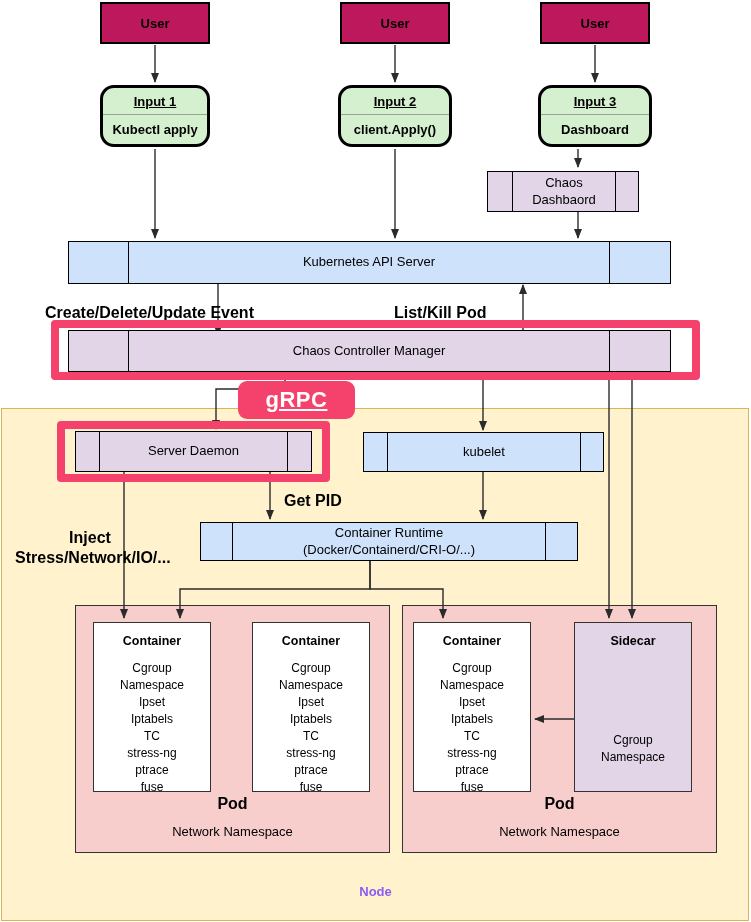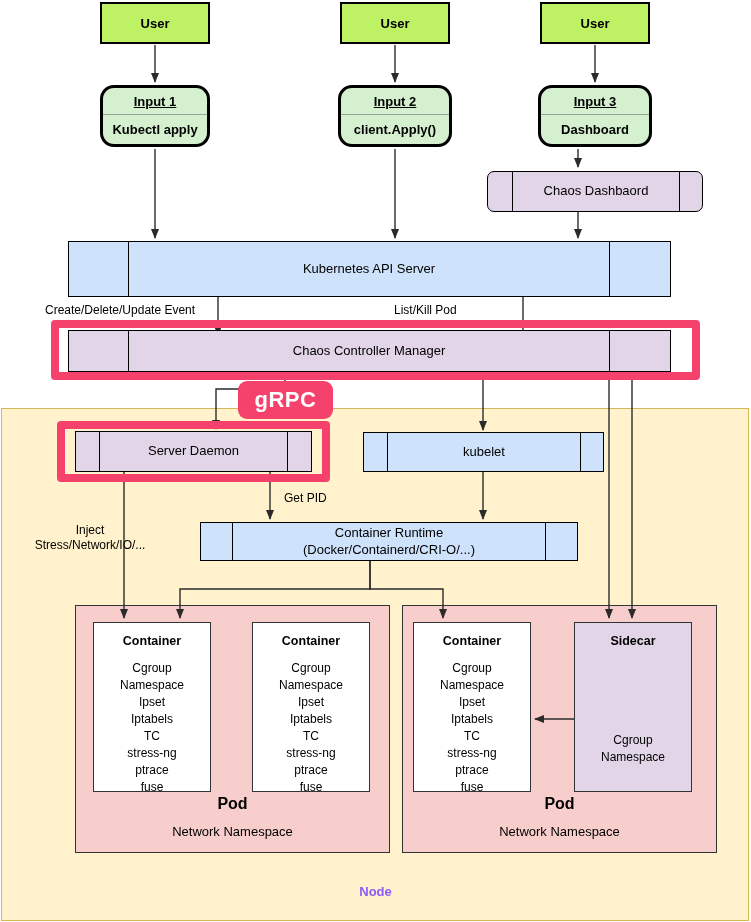--- a/index.html
+++ b/index.html
@@ -51,21 +51,21 @@
     position: absolute;
     box-sizing: border-box;
     display: flex;
     align-items: center;
     justify-content: center;
     text-align: center;
     font-size: 13px;
     color: #000000;
   }
   .user-box {
-    background: #bef264;
+    background: #be185d;
     border: 2px solid #000000;
     font-weight: bold;
     font-size: 13px;
   }
   .input-box {
     background: #d5f0cf;
     border: 3px solid #000000;
     border-radius: 14px;
     flex-direction: column;
     justify-content: flex-start;
@@ -189,22 +189,22 @@
     font-size: 12px;
   }
   .sidecar-list {
     text-align: center;
     font-size: 12px;
     line-height: 1.42;
     margin-top: 72px;
   }
   .edge-label {
     position: absolute;
-    font-size: 12px;
-    font-weight: normal;
+    font-size: 16px;
+    font-weight: bold;
     color: #000000;
     white-space: pre-line;
     line-height: 1.25;
   }
 </style>
 </head>
 <body>
 
 <div id="stage">
 
@@ -280,43 +280,43 @@
     <div class="input-title">Input 2</div>
     <div class="input-divider"></div>
     <div class="input-body">client.Apply()</div>
   </div>
   <div class="box input-box" style="left:538px; top:85px; width:114px; height:62px;">
     <div class="input-title">Input 3</div>
     <div class="input-divider"></div>
     <div class="input-body">Dashboard</div>
   </div>
 
-  <div class="comp comp-purple" style="left:487px; top:171px; width:216px; height:41px;border-radius:7px;">
+  <div class="comp comp-purple" style="left:487px; top:171px; width:152px; height:41px;">
     <div class="seg-l" style="width:25px;"></div>
     <div class="seg-m">Chaos Dashbaord</div>
     <div class="seg-r" style="width:23px;"></div>
   </div>
 
-  <div class="comp comp-blue" style="left:68px; top:241px; width:603px; height:56px;">
+  <div class="comp comp-blue" style="left:68px; top:241px; width:603px; height:43px;">
     <div class="seg-l" style="width:60px;"></div>
     <div class="seg-m">Kubernetes API Server</div>
     <div class="seg-r" style="width:61px;"></div>
   </div>
 
   <div class="edge-label" style="left:45px; top:303px;">Create/Delete/Update Event</div>
   <div class="edge-label" style="left:394px; top:303px;">List/Kill Pod</div>
 
   <div class="hl-frame" style="left:51px; top:320px; width:649px; height:60px;"></div>
   <div class="comp comp-purple" style="left:68px; top:330px; width:603px; height:42px;">
     <div class="seg-l" style="width:60px;"></div>
     <div class="seg-m">Chaos Controller Manager</div>
     <div class="seg-r" style="width:61px;"></div>
   </div>
 
-  <div class="grpc-badge" style="left:238px; top:381px; width:95px; height:38px;">gRPC</div>
+  <div class="grpc-badge" style="left:238px; top:381px; width:117px; height:38px;text-decoration:underline;">gRPC</div>
 
   <div class="hl-frame" style="left:57px; top:421px; width:273px; height:61px;"></div>
   <div class="comp comp-purple" style="left:75px; top:431px; width:237px; height:41px;">
     <div class="seg-l" style="width:24px;"></div>
     <div class="seg-m">Server Daemon</div>
     <div class="seg-r" style="width:24px;"></div>
   </div>
 
   <div class="comp comp-blue" style="left:363px; top:432px; width:241px; height:40px;gap:12px;">
     <div class="seg-l" style="width:24px;"></div>

